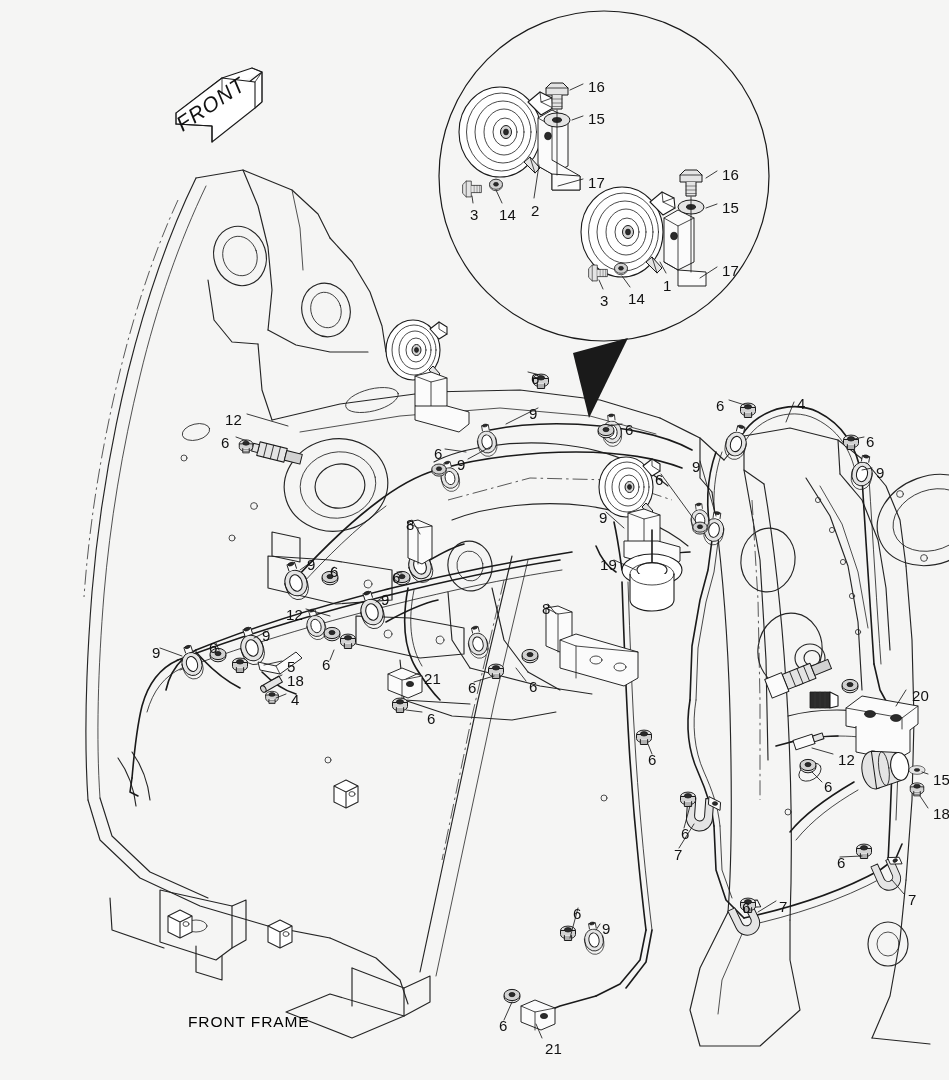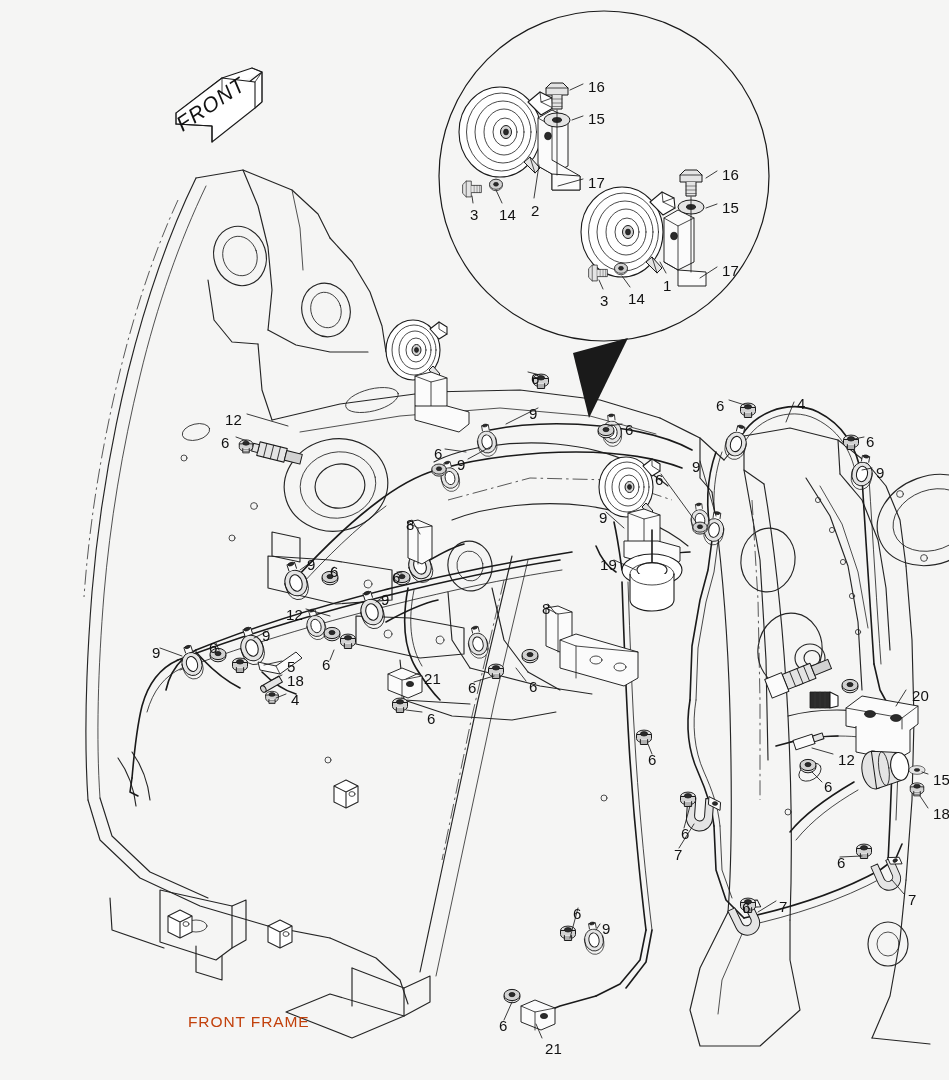--- a/index.html
+++ b/index.html
@@ -10,21 +10,21 @@
   }
   #sheet{position:absolute;left:0;top:0;width:949px;height:1080px;background:#f5f5f4;}
   #sheet svg{position:absolute;left:0;top:0;}
   .lbl{
     position:absolute;font-family:"Liberation Sans", sans-serif;
     font-size:15px;color:#111;letter-spacing:.2px;
     line-height:1;white-space:nowrap;user-select:none;
   }
   #front-frame-label{
     position:absolute;font-family:"Liberation Sans", sans-serif;
-    font-size:15.5px;letter-spacing:.9px;color:#c2410c;white-space:nowrap;
+    font-size:15.5px;letter-spacing:.9px;color:#000000;white-space:nowrap;
   }
 </style>
 </head>
 <body>
 
 <div id="sheet">
 
 <svg width="949" height="1080" viewBox="0 0 949 1080" xmlns="http://www.w3.org/2000/svg">
   <defs>
     <style>

